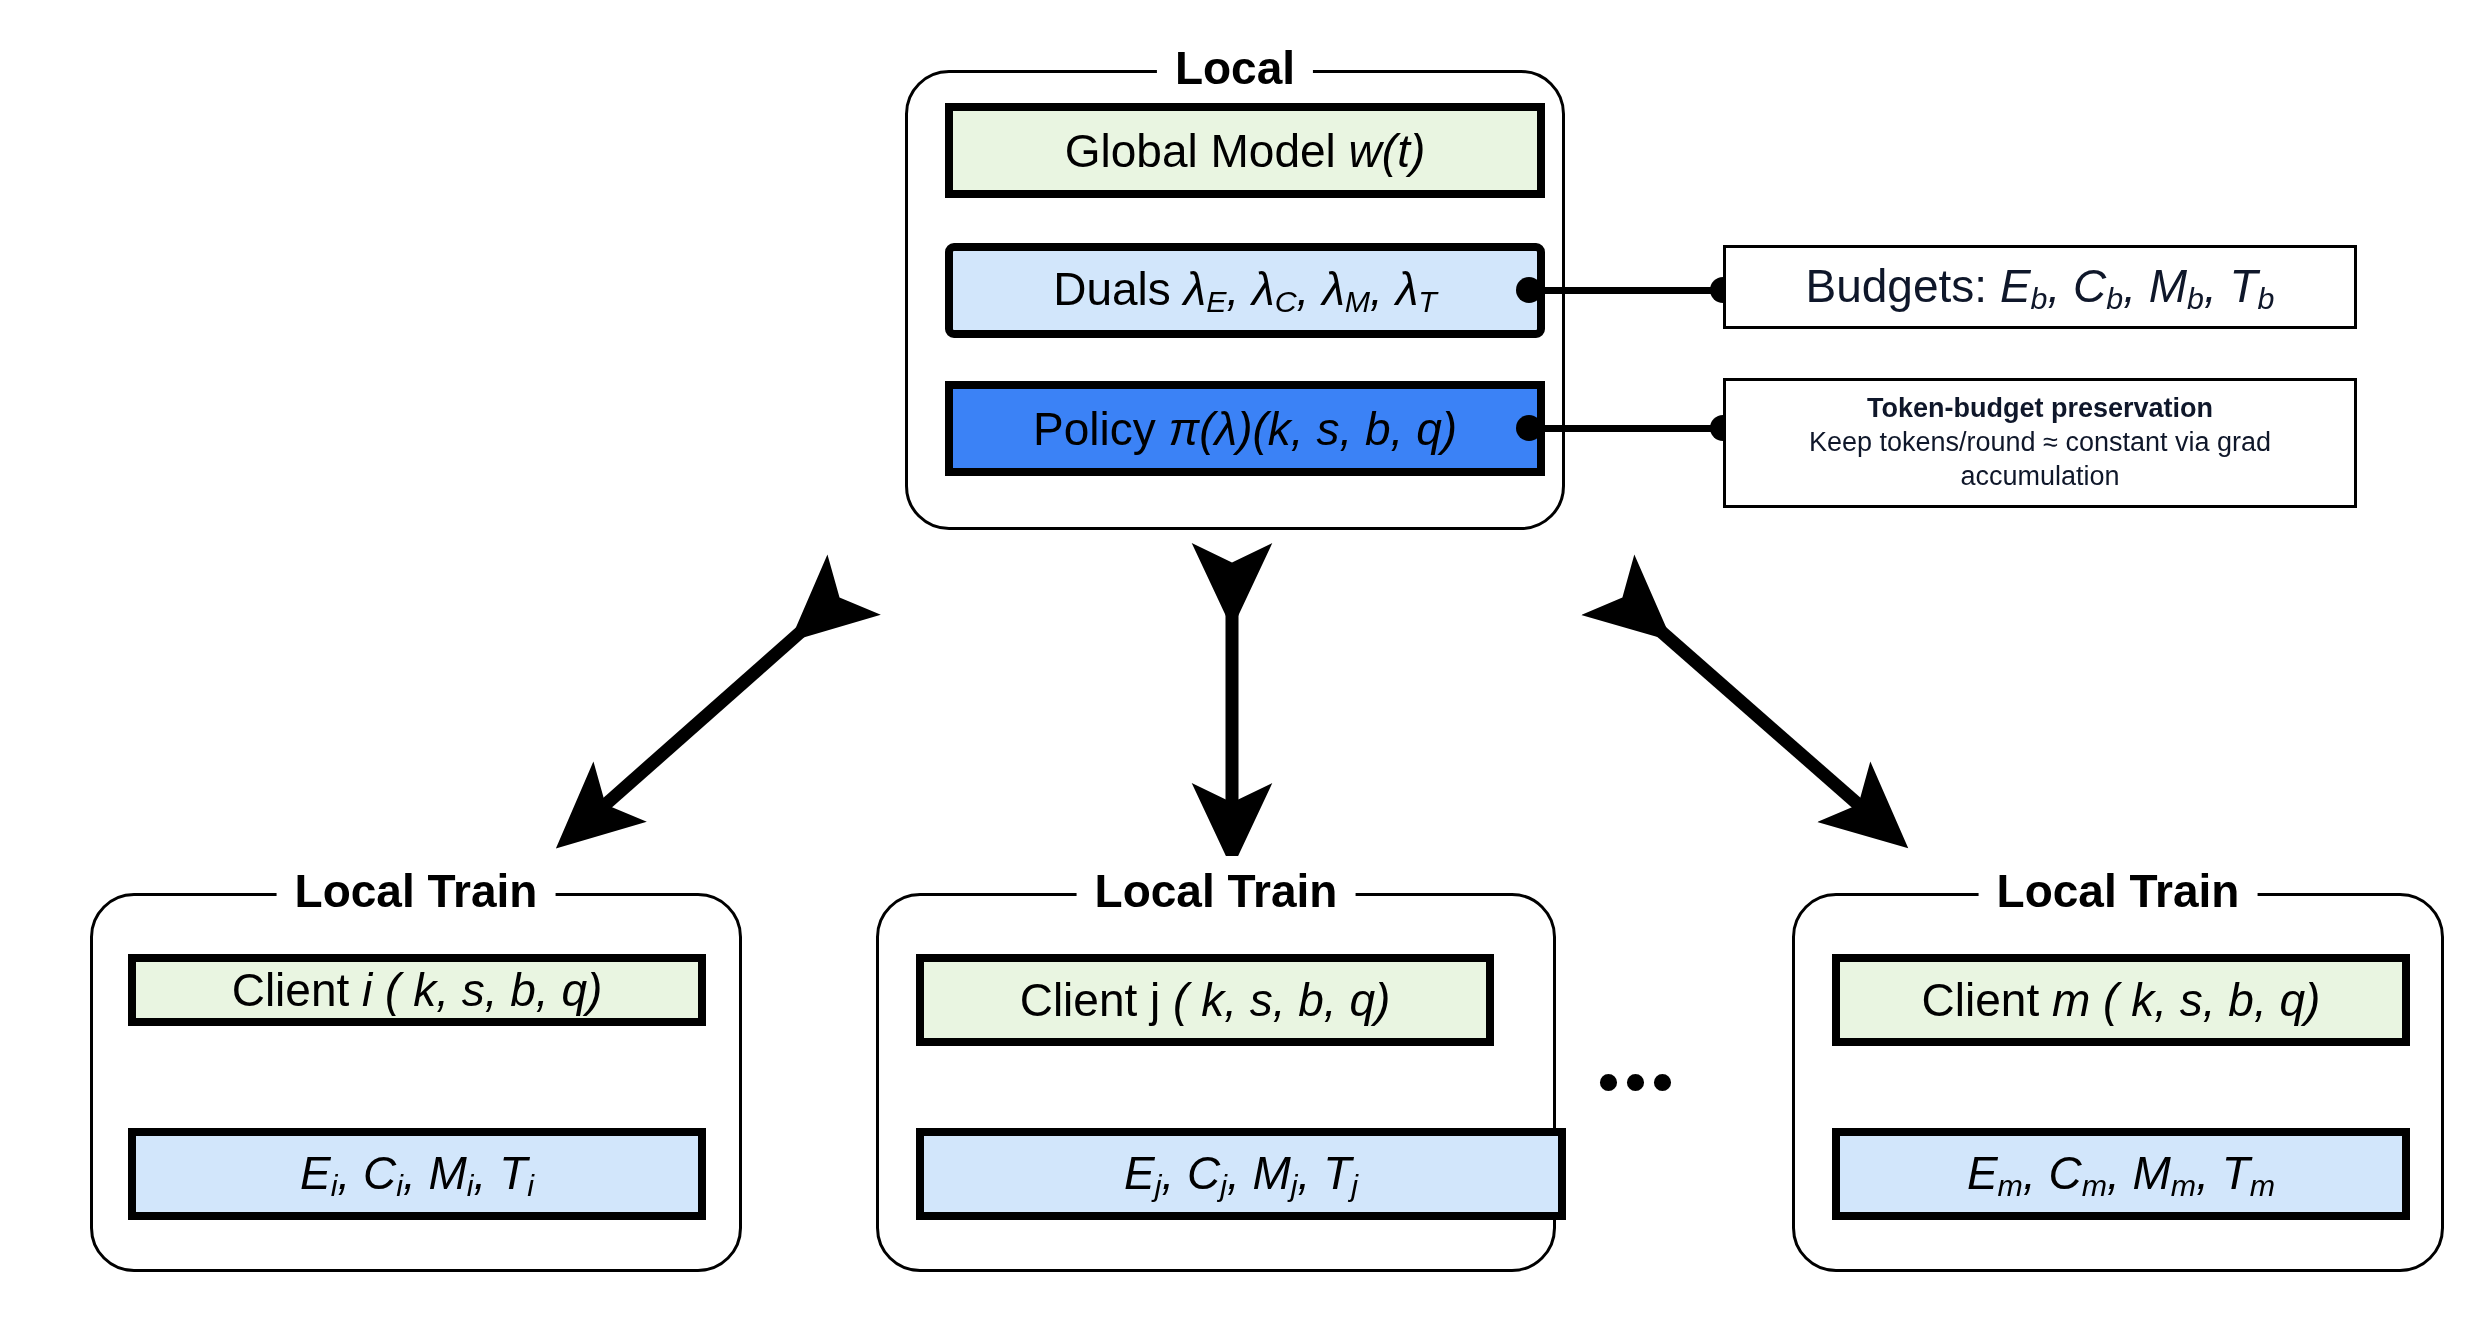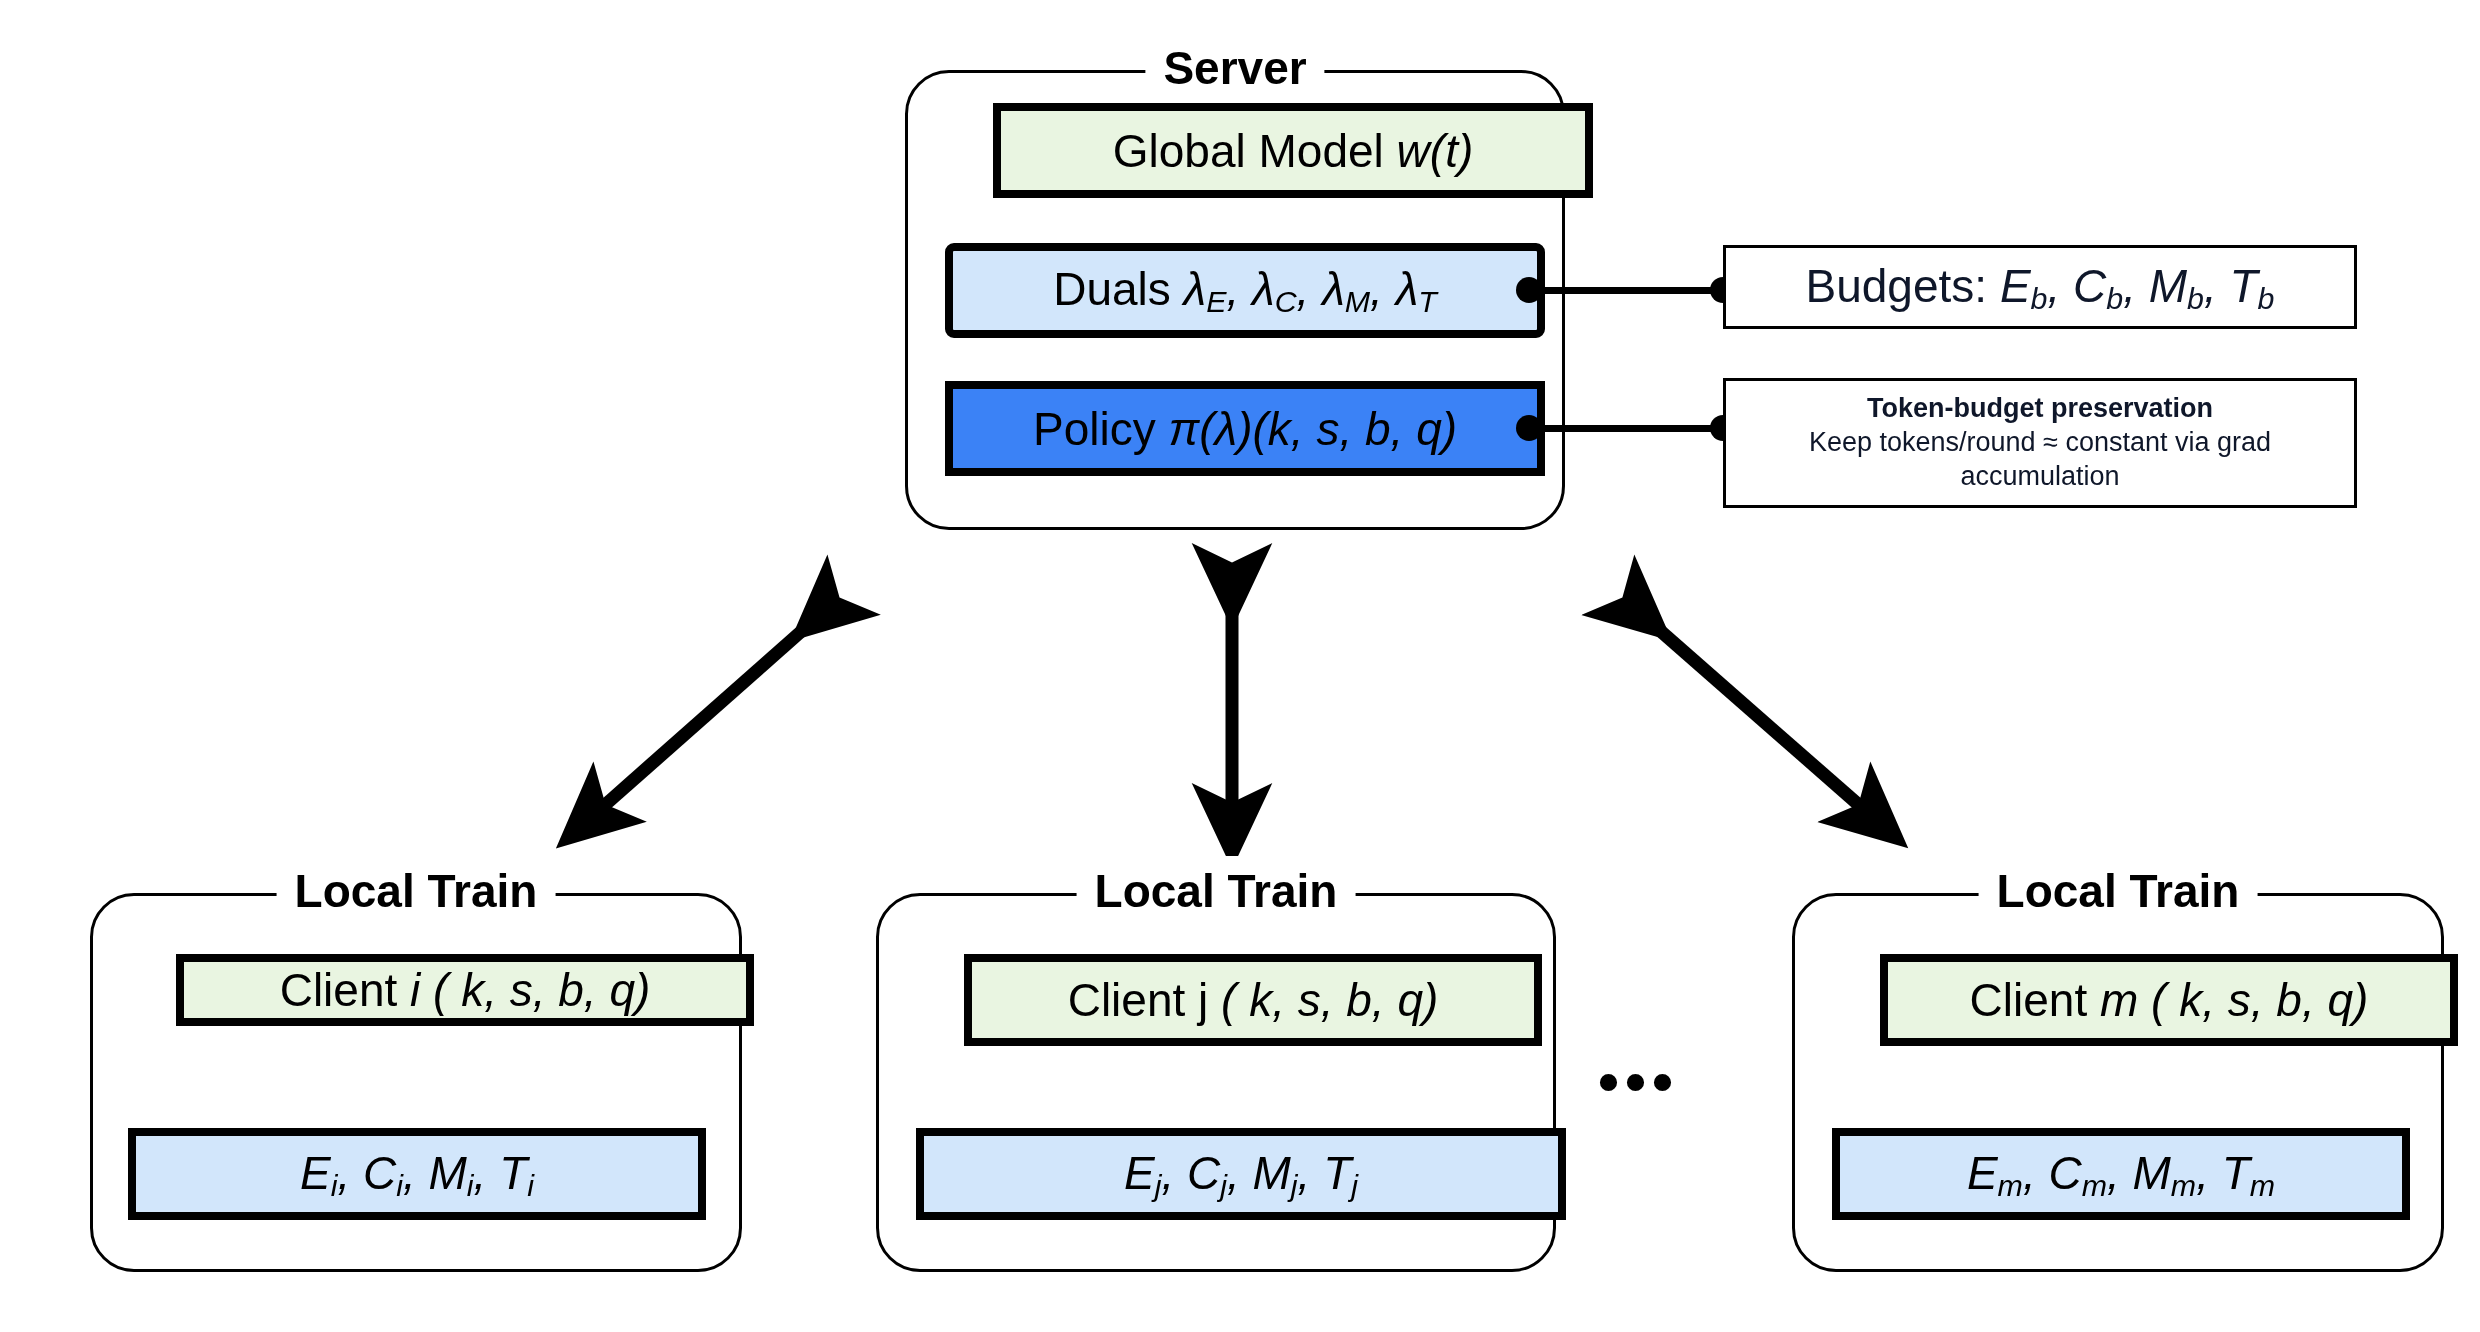--- a/index.html
+++ b/index.html
@@ -43,21 +43,21 @@
     position: absolute;
     border: 8px solid #000;
     box-sizing: border-box;
     display: flex;
     align-items: center;
     justify-content: center;
     font-size: 46px;
     color: #000;
     white-space: nowrap;
   }
-  .slab.green { background: #e9f5e1; margin-left: 48px; }
+  .slab.green { background: #e9f5e1; }
   .slab.blue  { background: #d2e6fb; }
   .slab.white { background: #3b82f6; }
 
   
   .note {
     position: absolute;
     border: 3px solid #000;
     box-sizing: border-box;
     background: #ffffff;
     display: flex;
@@ -125,21 +125,21 @@
     </defs>
 
     <line x1="822" y1="613" x2="588" y2="820" stroke="#000" stroke-width="13" marker-start="url(#ah)" marker-end="url(#ah)"></line>
 
     <line x1="1232" y1="586" x2="1232" y2="826" stroke="#000" stroke-width="13" marker-start="url(#ah)" marker-end="url(#ah)"></line>
 
     <line x1="1640" y1="613" x2="1876" y2="820" stroke="#000" stroke-width="13" marker-start="url(#ah)" marker-end="url(#ah)"></line>
   </svg>
 
   <div class="group" style="left:905px; top:70px; width:660px; height:460px;">
-    <div class="group-title">Server</div>
+    <div class="group-title">Local</div>
   </div>
 
   <div class="slab green" style="left:945px; top:103px; width:600px; height:95px;">
     <span>Global&nbsp;Model&nbsp;<span class="it">w(t)</span></span>
   </div>
 
   <div class="slab blue" style="left:945px; top:243px; width:600px; height:95px;border-radius:9px;">
     <span>Duals&nbsp;<span class="it">λ<span class="sub">E</span>,&nbsp;λ<span class="sub">C</span>,&nbsp;λ<span class="sub">M</span>,&nbsp;λ<span class="sub">T</span></span></span>
   </div>
 

